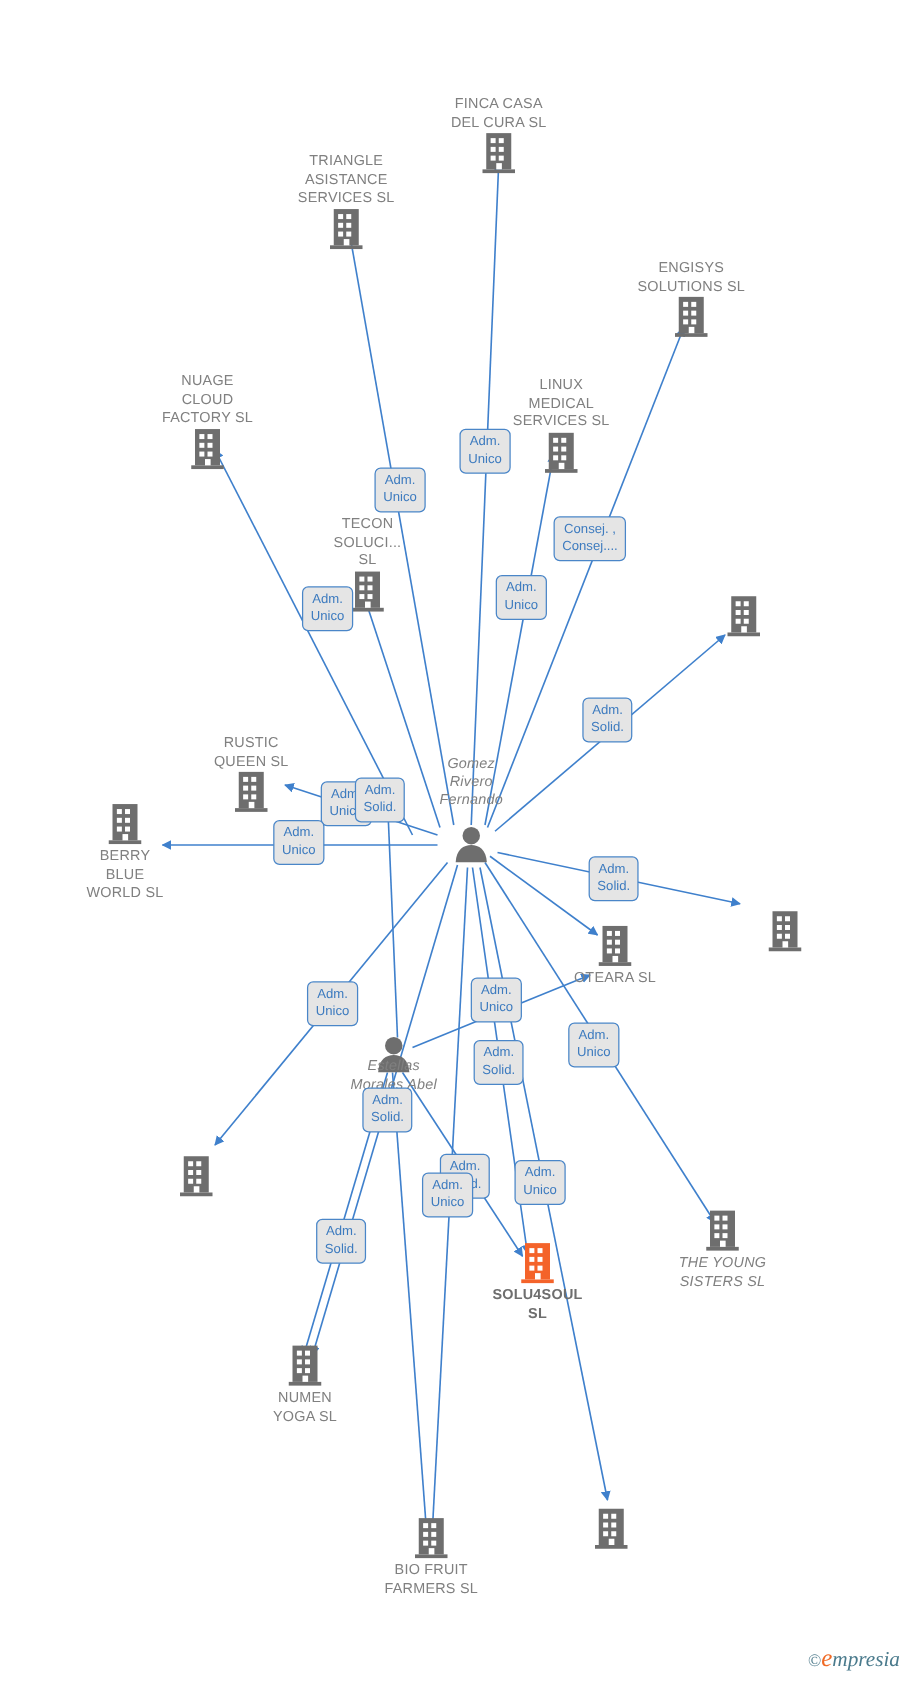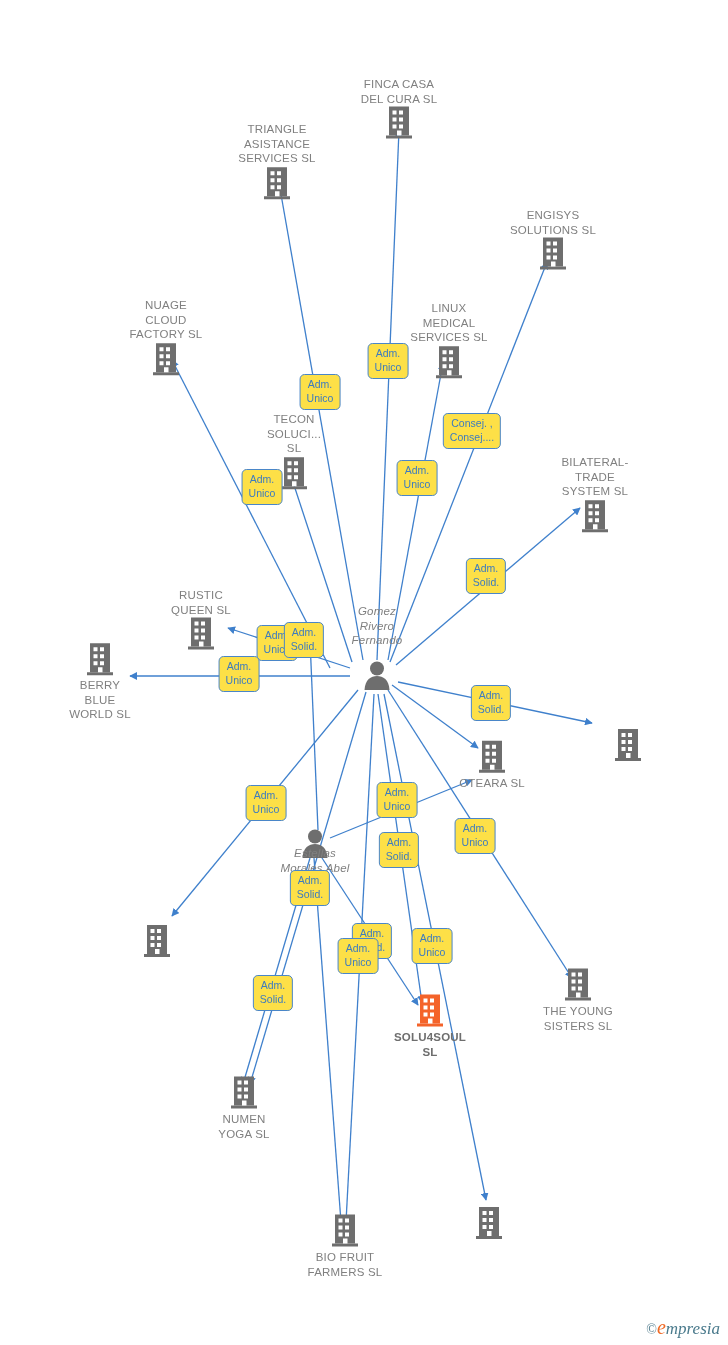--- a/index.html
+++ b/index.html
@@ -17,21 +17,21 @@
   .node .nlabel{
     font-size:11.5px;line-height:14.5px;color:#808080;
     letter-spacing:.2px;white-space:pre-line;display:block;
   }
   .node.company .nlabel{margin-top:2px;}
   .node.focus .nlabel{color:#6e6e6e;font-weight:bold;}
   .node.person .nlabel{position:absolute;left:0;width:120px;}
 
   .badge{
     position:absolute;transform:translate(-50%,-50%);
-    border:1.4px solid #4a86c8;border-radius:5px;background:#fde047;
+    border:1.4px solid #4a86c8;border-radius:5px;background:#e5e5e5;
     color:#3d7bbf;font-size:10.5px;line-height:13.5px;
     padding:3px 6px 4px 6px;text-align:center;white-space:pre-line;
     box-sizing:border-box;
   }
 
   #watermark{
     position:absolute;right:8px;bottom:6px;
     font-size:17px;color:#4a7a8c;white-space:nowrap;
     font-family:"Liberation Serif","DejaVu Serif",serif;
   }
@@ -163,23 +163,20 @@
             <rect x="7.5" y="5" width="4" height="4" fill="#fff"></rect>
             <rect x="14" y="5" width="4" height="4" fill="#fff"></rect>
             <rect x="7.5" y="12" width="4" height="4" fill="#fff"></rect>
             <rect x="14" y="12" width="4" height="4" fill="#fff"></rect>
             <rect x="7.5" y="19" width="4" height="4" fill="#fff"></rect>
             <rect x="14" y="19" width="4" height="4" fill="#fff"></rect>
             <rect x="12" y="25" width="4.5" height="5" fill="#fff"></rect>
           </svg></span>
       </div>
       <div class="node company" style="left: 595px; top: 493px;">
-        <span class="nlabel">BILATERAL-
-TRADE
-SYSTEM SL</span>
         <span class="glyph"><svg width="28" height="34" viewBox="0 0 28 34" xmlns="http://www.w3.org/2000/svg">
             <rect x="4" y="1" width="20" height="29" fill="#6e6e6e"></rect>
             <rect x="1" y="30" width="26" height="3" fill="#6e6e6e"></rect>
             <rect x="7.5" y="5" width="4" height="4" fill="#fff"></rect>
             <rect x="14" y="5" width="4" height="4" fill="#fff"></rect>
             <rect x="7.5" y="12" width="4" height="4" fill="#fff"></rect>
             <rect x="14" y="12" width="4" height="4" fill="#fff"></rect>
             <rect x="7.5" y="19" width="4" height="4" fill="#fff"></rect>
             <rect x="14" y="19" width="4" height="4" fill="#fff"></rect>
             <rect x="12" y="25" width="4.5" height="5" fill="#fff"></rect>
@@ -281,21 +278,21 @@
             <rect x="14" y="5" width="4" height="4" fill="#fff"></rect>
             <rect x="7.5" y="12" width="4" height="4" fill="#fff"></rect>
             <rect x="14" y="12" width="4" height="4" fill="#fff"></rect>
             <rect x="7.5" y="19" width="4" height="4" fill="#fff"></rect>
             <rect x="14" y="19" width="4" height="4" fill="#fff"></rect>
             <rect x="12" y="25" width="4.5" height="5" fill="#fff"></rect>
           </svg></span>
         <span class="nlabel">SOLU4SOUL
 SL</span>
       </div>
-      <div class="node company" style="left: 578px; top: 1000px;">
+      <div class="node company" style="left: 578px; top: 1000px; font-style: italic;">
         <span class="glyph"><svg width="28" height="34" viewBox="0 0 28 34" xmlns="http://www.w3.org/2000/svg">
             <rect x="4" y="1" width="20" height="29" fill="#6e6e6e"></rect>
             <rect x="1" y="30" width="26" height="3" fill="#6e6e6e"></rect>
             <rect x="7.5" y="5" width="4" height="4" fill="#fff"></rect>
             <rect x="14" y="5" width="4" height="4" fill="#fff"></rect>
             <rect x="7.5" y="12" width="4" height="4" fill="#fff"></rect>
             <rect x="14" y="12" width="4" height="4" fill="#fff"></rect>
             <rect x="7.5" y="19" width="4" height="4" fill="#fff"></rect>
             <rect x="14" y="19" width="4" height="4" fill="#fff"></rect>
             <rect x="12" y="25" width="4.5" height="5" fill="#fff"></rect>

